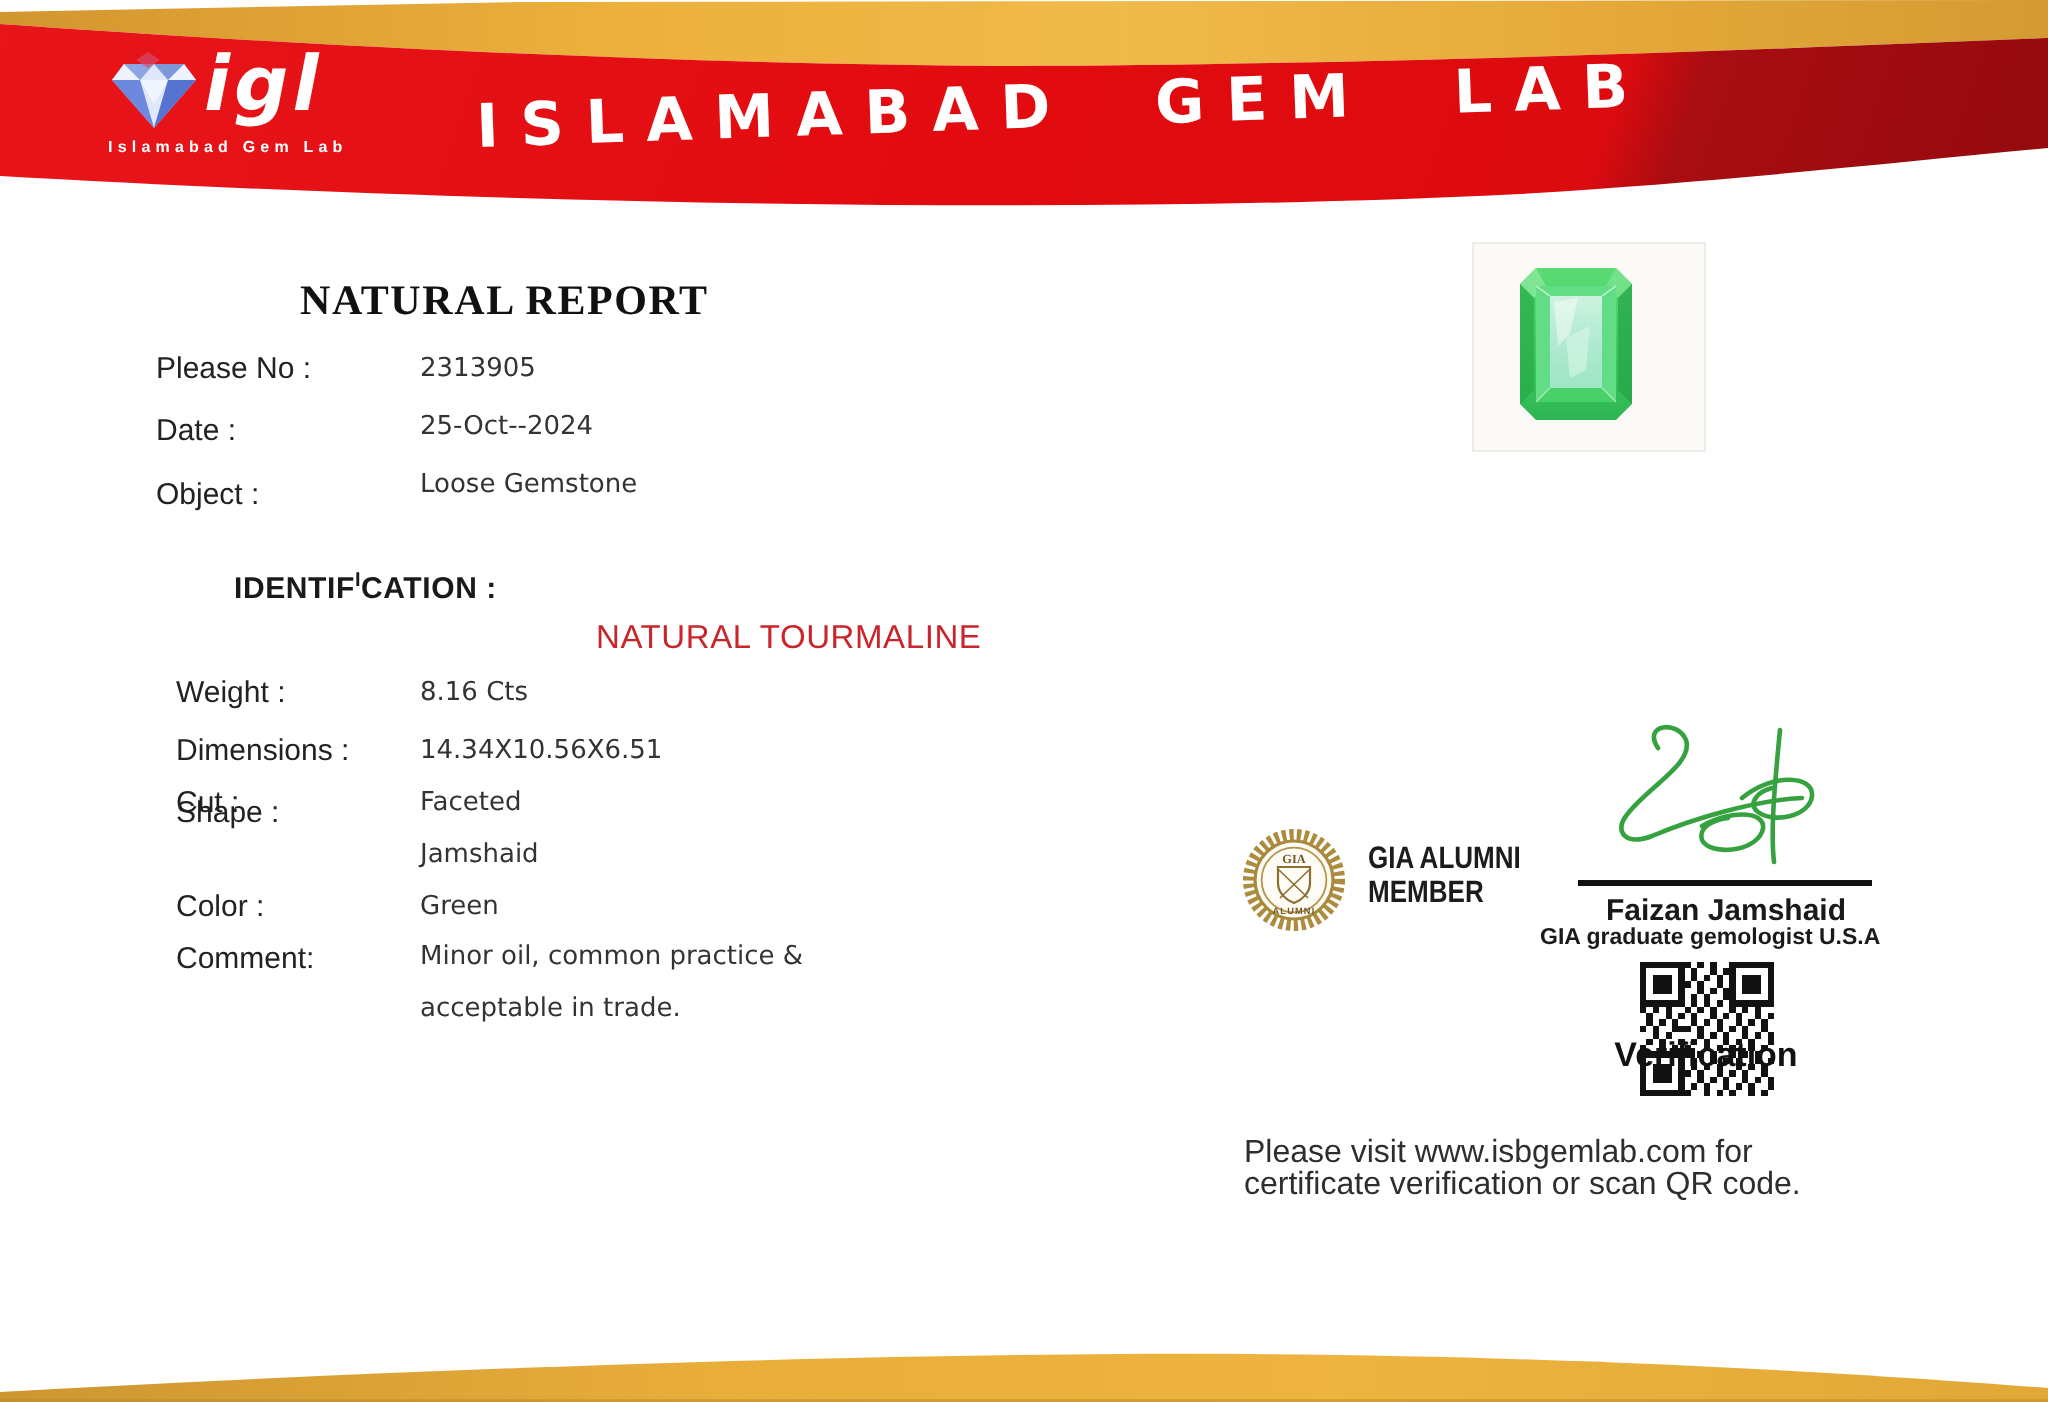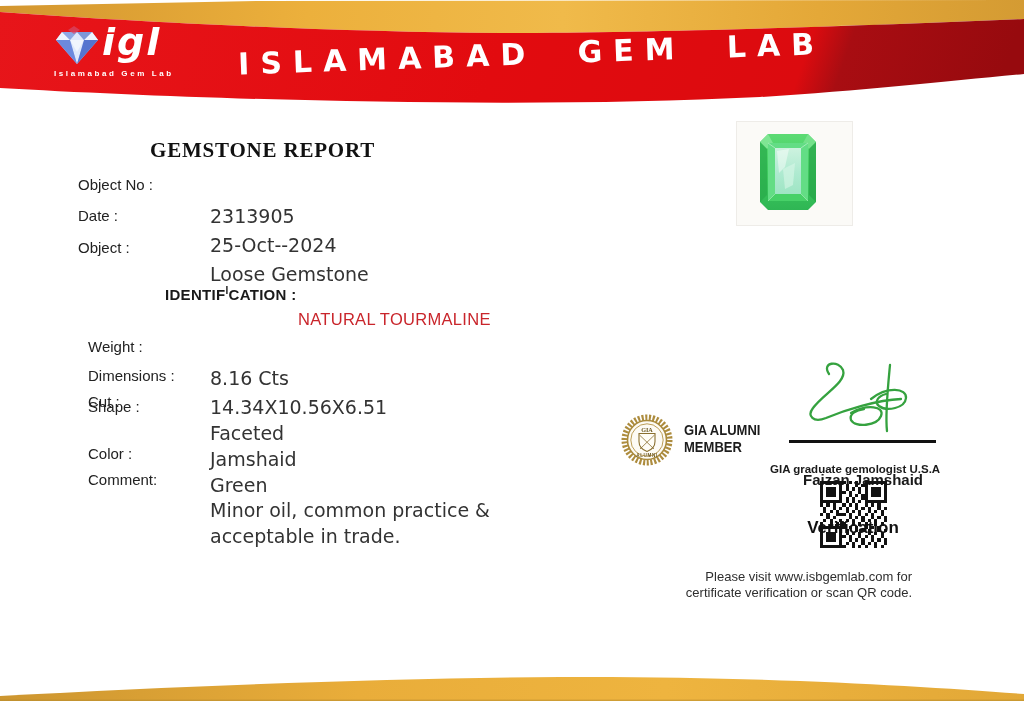--- a/index.html
+++ b/index.html
@@ -29,24 +29,24 @@
     transform:rotate(-2deg); white-space:nowrap;
   }
   
   .report-title {
     position:absolute; left:150px; top:138px;
     font-family:"Liberation Serif", serif; font-weight:600;
     font-size:21px; letter-spacing:0.8px; color:#111;
   }
   .lbl { position:absolute; font-size:15px; color:#222; white-space:nowrap; }
   .val { position:absolute; left:210px; font-family:"DejaVu Sans", sans-serif;
-         font-size:19px; color:#333; white-space:nowrap;margin-top:28px; }
+         font-size:13px; color:#333; white-space:nowrap; }
   .ident-lbl {
     position:absolute; left:117px; top:286px; font-size:15px; font-weight:bold;
-    color:#1a1a1a; letter-spacing:0.3px;margin-left:48px;
+    color:#1a1a1a; letter-spacing:0.3px;
   }
   .ident-lbl .small-i { font-size:10px; vertical-align:top; position:relative; top:-1px; }
   .ident-val {
     position:absolute; left:298px; top:286px; font-size:16.5px; letter-spacing:0.3px;margin-top:24px;
   }
   
   .gem-photo {
     position:absolute; left:736px; top:121px; width:117px; height:105px;
     background:#fbfaf7; border:1px solid #eeece8;
   }
@@ -54,34 +54,34 @@
   .gia-seal { position:absolute; left:621px; top:414px; width:52px; height:52px; }
   .gia-text {
     position:absolute; left:684px; top:422px;
     font-weight:bold; font-size:15.5px; line-height:16.5px; color:#1c1c1c;
     transform:scaleX(0.84); transform-origin:left top; letter-spacing:0px; white-space:nowrap;
   }
   .signature-svg { position:absolute; left:793px; top:358px; width:140px; height:80px; }
   .sig-line { position:absolute; left:789px; top:440px; width:147px; height:2.6px; background:#111; }
   .signer-name {
     position:absolute; left:780px; top:447px; width:166px; text-align:center;
-    font-weight:bold; font-size:15px; color:#1a1a1a;margin-top:24px;
+    font-weight:bold; font-size:15px; color:#1a1a1a;
   }
   .signer-title {
     position:absolute; left:770px; top:463px; width:186px; 
     font-weight:bold; font-size:11.5px; color:#1a1a1a;
   }
   .qr-box { position:absolute; left:820px; top:481px; width:67px; height:67px; }
   .qr-label {
     position:absolute; left:788px; top:518px; width:130px; text-align:center;
     font-weight:bold; font-size:17px; color:#111;
   }
   .note {
-    position:absolute; left:622px; top:569px; width:290px; text-align:right;
-    font-size:13px; color:#2e2e2e; line-height:15.5px;
+    position:absolute; left:622px; top:569px; width:290px; text-align:left;
+    font-size:16px; color:#2e2e2e; line-height:15.5px;
   }
   
   #bottom-svg { position:absolute; bottom:0; left:0; width:1024px; height:46px; }
 </style>
 </head>
 <body>
 
 <div id="certificate">
 
   <svg id="header-svg" viewBox="0 0 1024 112" preserveAspectRatio="none">
@@ -117,23 +117,23 @@
       <polygon points="30,18 44,18 23,42" fill="#5574cf"></polygon>
       <polygon points="14,8 20,4 26,8 20,12" fill="#d44a6a" opacity="0.7"></polygon>
       <polygon points="16,18 30,18 23,30" fill="#ffffff" opacity="0.55"></polygon>
     </svg>
     <div class="logo-text">igl</div>
     <div class="logo-subtext">Islamabad Gem Lab</div>
   </div>
 
   <div class="lab-title">ISLAMABAD GEM LAB</div>
 
-  <div class="report-title">GEMSTONE REPORT</div>
-
-  <span class="lbl" style="left:78px;top:176px">Object No :</span>
+  <div class="report-title">NATURAL REPORT</div>
+
+  <span class="lbl" style="left:78px;top:176px">Please No :</span>
   <span class="val" style="top:177px">2313905</span>
 
   <span class="lbl" style="left:78px;top:207px">Date :</span>
   <span class="val" style="top:206px">25-Oct--2024</span>
 
   <span class="lbl" style="left:78px;top:239px">Object :</span>
   <span class="val" style="top:235px">Loose Gemstone</span>
 
   <div class="ident-lbl"><span>IDENTIF</span><span class="small-i">I</span><span>CATION :</span></div>
   <div class="ident-val" id="ident-val" style="color: rgb(201, 37, 43);">NATURAL TOURMALINE</div>

